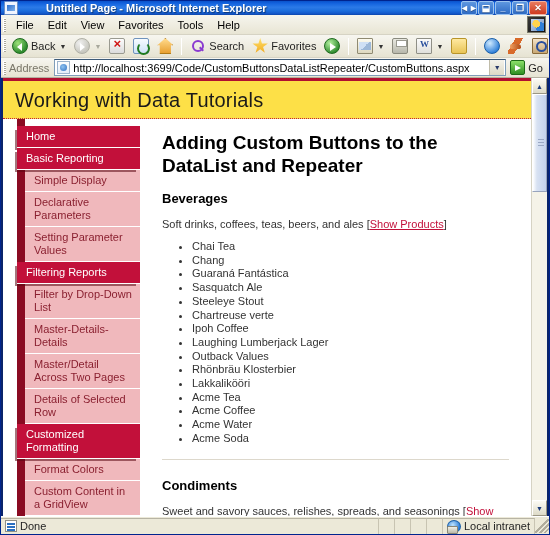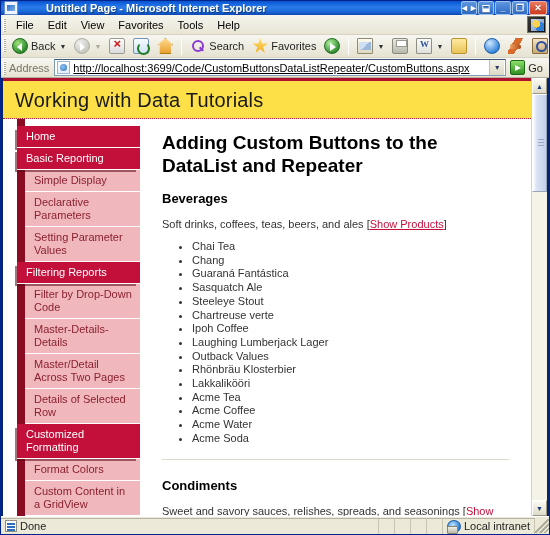--- a/index.html
+++ b/index.html
@@ -258,21 +258,20 @@
   }
   .addr-favicon::after{
     content:""; position:absolute; left:2px; top:2px; width:7px; height:7px;
     background: radial-gradient(circle at 40% 40%, #8fc3f0, #2f6fc0);
     border-radius:50%;
   }
   .addr-text {
     font-size: 11px; color: #000; white-space: nowrap; overflow: hidden;
     flex: 1;
     font-family: "Liberation Sans", sans-serif;
-    text-decoration: underline;
   }
   .addr-caret {
     width: 15px; height: 15px; flex: none;
     background: linear-gradient(to bottom,#f4f3ec,#ddd9c6);
     border-left: 1px solid #c0bcaa;
     display:flex; align-items:center; justify-content:center;
     font-size: 7px; color:#2a3a6a;
   }
   .go-btn {
     display: flex; align-items: center; gap: 3px;
@@ -582,21 +581,21 @@
           <div class="nav">
 
             <div class="nav-section">Home</div>
 
             <div class="nav-section">Basic Reporting</div>
             <div class="nav-item">Simple Display</div>
             <div class="nav-item">Declarative Parameters</div>
             <div class="nav-item">Setting Parameter Values</div>
 
             <div class="nav-section">Filtering Reports</div>
-            <div class="nav-item">Filter by Drop-Down Code</div>
+            <div class="nav-item">Filter by Drop-Down List</div>
             <div class="nav-item">Master-Details-Details</div>
             <div class="nav-item">Master/Detail Across Two Pages</div>
             <div class="nav-item">Details of Selected Row</div>
 
             <div class="nav-section">Customized Formatting</div>
             <div class="nav-item">Format Colors</div>
             <div class="nav-item">Custom Content in a GridView</div>
 
           </div>
         </div>

